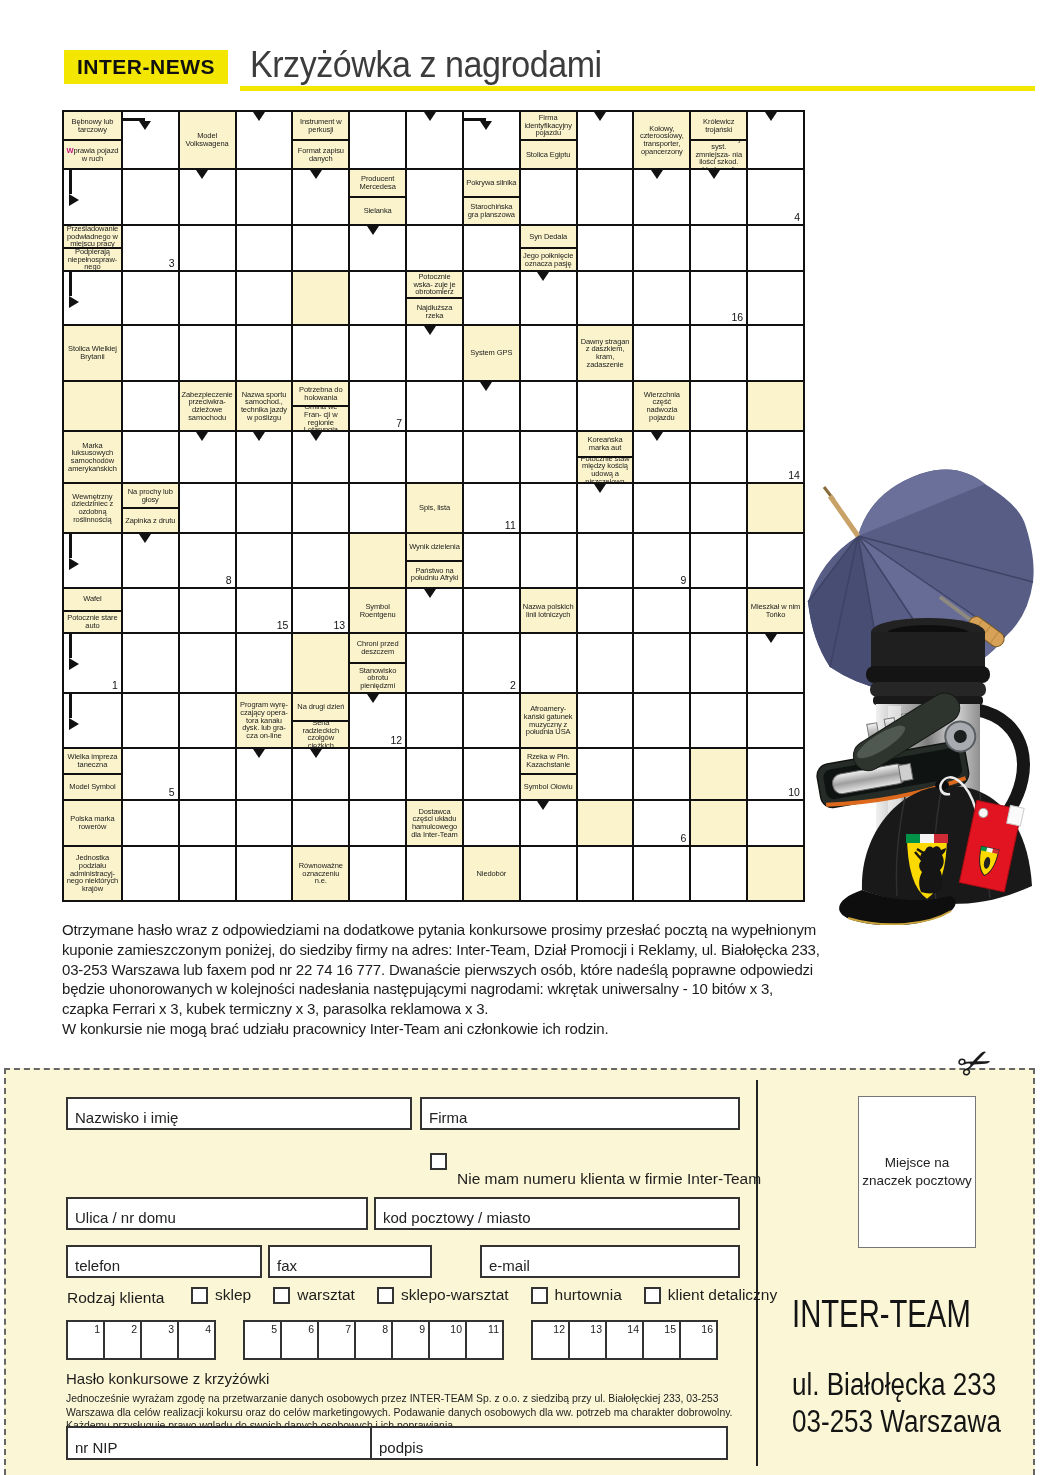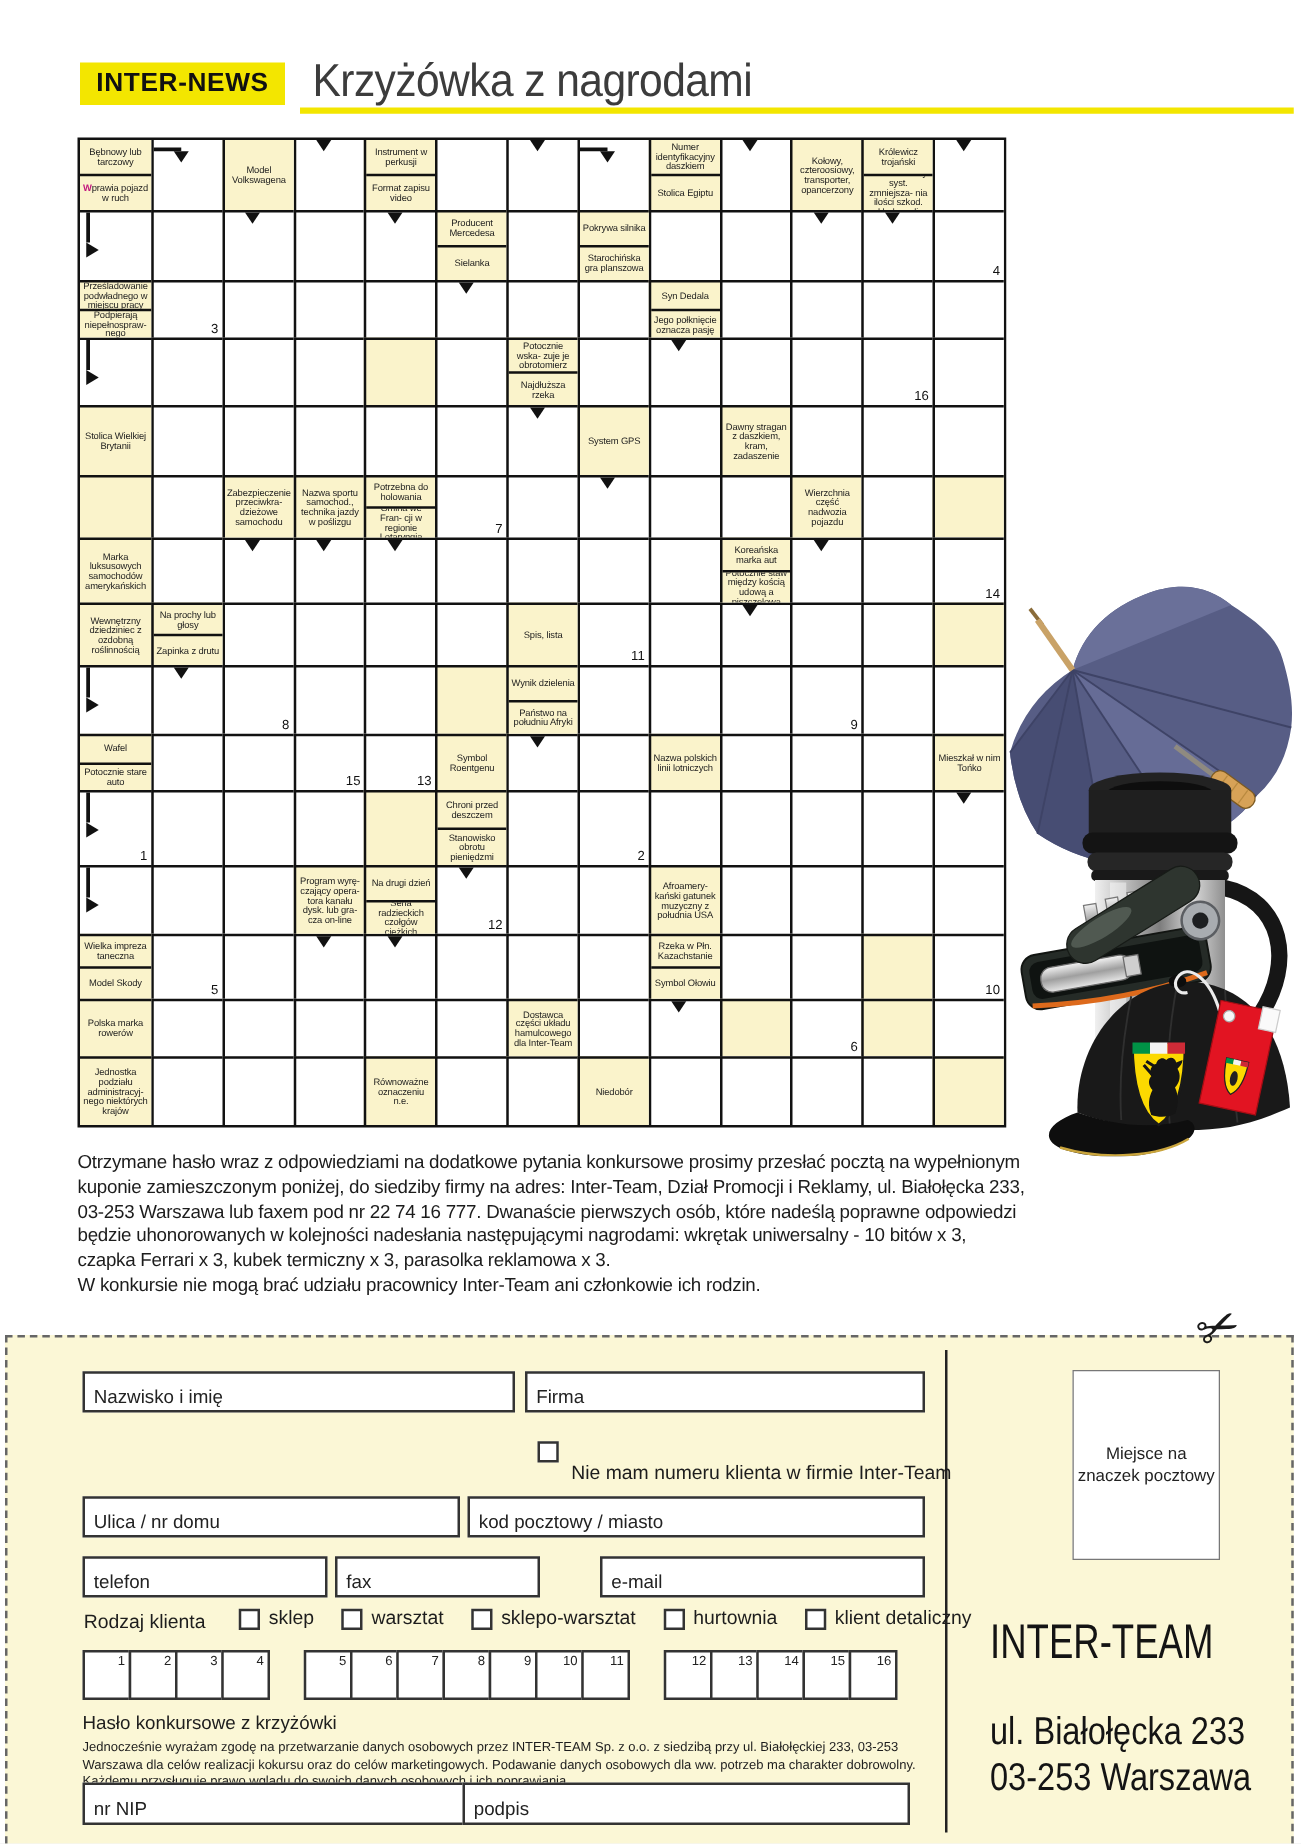--- a/index.html
+++ b/index.html
@@ -99,33 +99,33 @@
         </div>
       </div>
       <div class="cw-cell cw-white r1" style="grid-area: 1 / 4;">
         <i class="ar-d"></i>
       </div>
       <div class="cw-cell cw-clue r1" style="grid-area: 1 / 5;">
         <div class="cw-clue-text">
           <span>Instrument w perkusji</span>
         </div>
         <div class="cw-clue-text second">
-          <span>Format zapisu video</span>
+          <span>Format zapisu danych</span>
         </div>
       </div>
       <div class="cw-cell cw-white r1" style="grid-area: 1 / 6;"></div>
       <div class="cw-cell cw-white r1" style="grid-area: 1 / 7;">
         <i class="ar-d"></i>
       </div>
       <div class="cw-cell cw-white r1" style="grid-area: 1 / 8;">
         <i class="ar-e"></i>
       </div>
       <div class="cw-cell cw-clue r1" style="grid-area: 1 / 9;">
         <div class="cw-clue-text">
-          <span>Numer identyfikacyjny daszkiem</span>
+          <span>Firma identyfikacyjny pojazdu</span>
         </div>
         <div class="cw-clue-text second">
           <span>Stolica Egiptu</span>
         </div>
       </div>
       <div class="cw-cell cw-white r1" style="grid-area: 1 / 10;">
         <i class="ar-d"></i>
       </div>
       <div class="cw-cell cw-clue r1" style="grid-area: 1 / 11;">
         <div class="cw-clue-text">
@@ -492,21 +492,21 @@
       </div>
       <div class="cw-cell cw-white" style="grid-area: 12 / 10;"></div>
       <div class="cw-cell cw-white" style="grid-area: 12 / 11;"></div>
       <div class="cw-cell cw-white" style="grid-area: 12 / 12;"></div>
       <div class="cw-cell cw-white" style="grid-area: 12 / 13;"></div>
       <div class="cw-cell cw-clue c1" style="grid-area: 13 / 1;">
         <div class="cw-clue-text">
           <span>Wielka impreza taneczna</span>
         </div>
         <div class="cw-clue-text second">
-          <span>Model Skody</span>
+          <span>Model Symbol</span>
         </div>
       </div>
       <div class="cw-cell cw-white" style="grid-area: 13 / 2;">
         <span class="cw-num">5</span>
       </div>
       <div class="cw-cell cw-white" style="grid-area: 13 / 3;"></div>
       <div class="cw-cell cw-white" style="grid-area: 13 / 4;">
         <i class="ar-d"></i>
       </div>
       <div class="cw-cell cw-white" style="grid-area: 13 / 5;">

